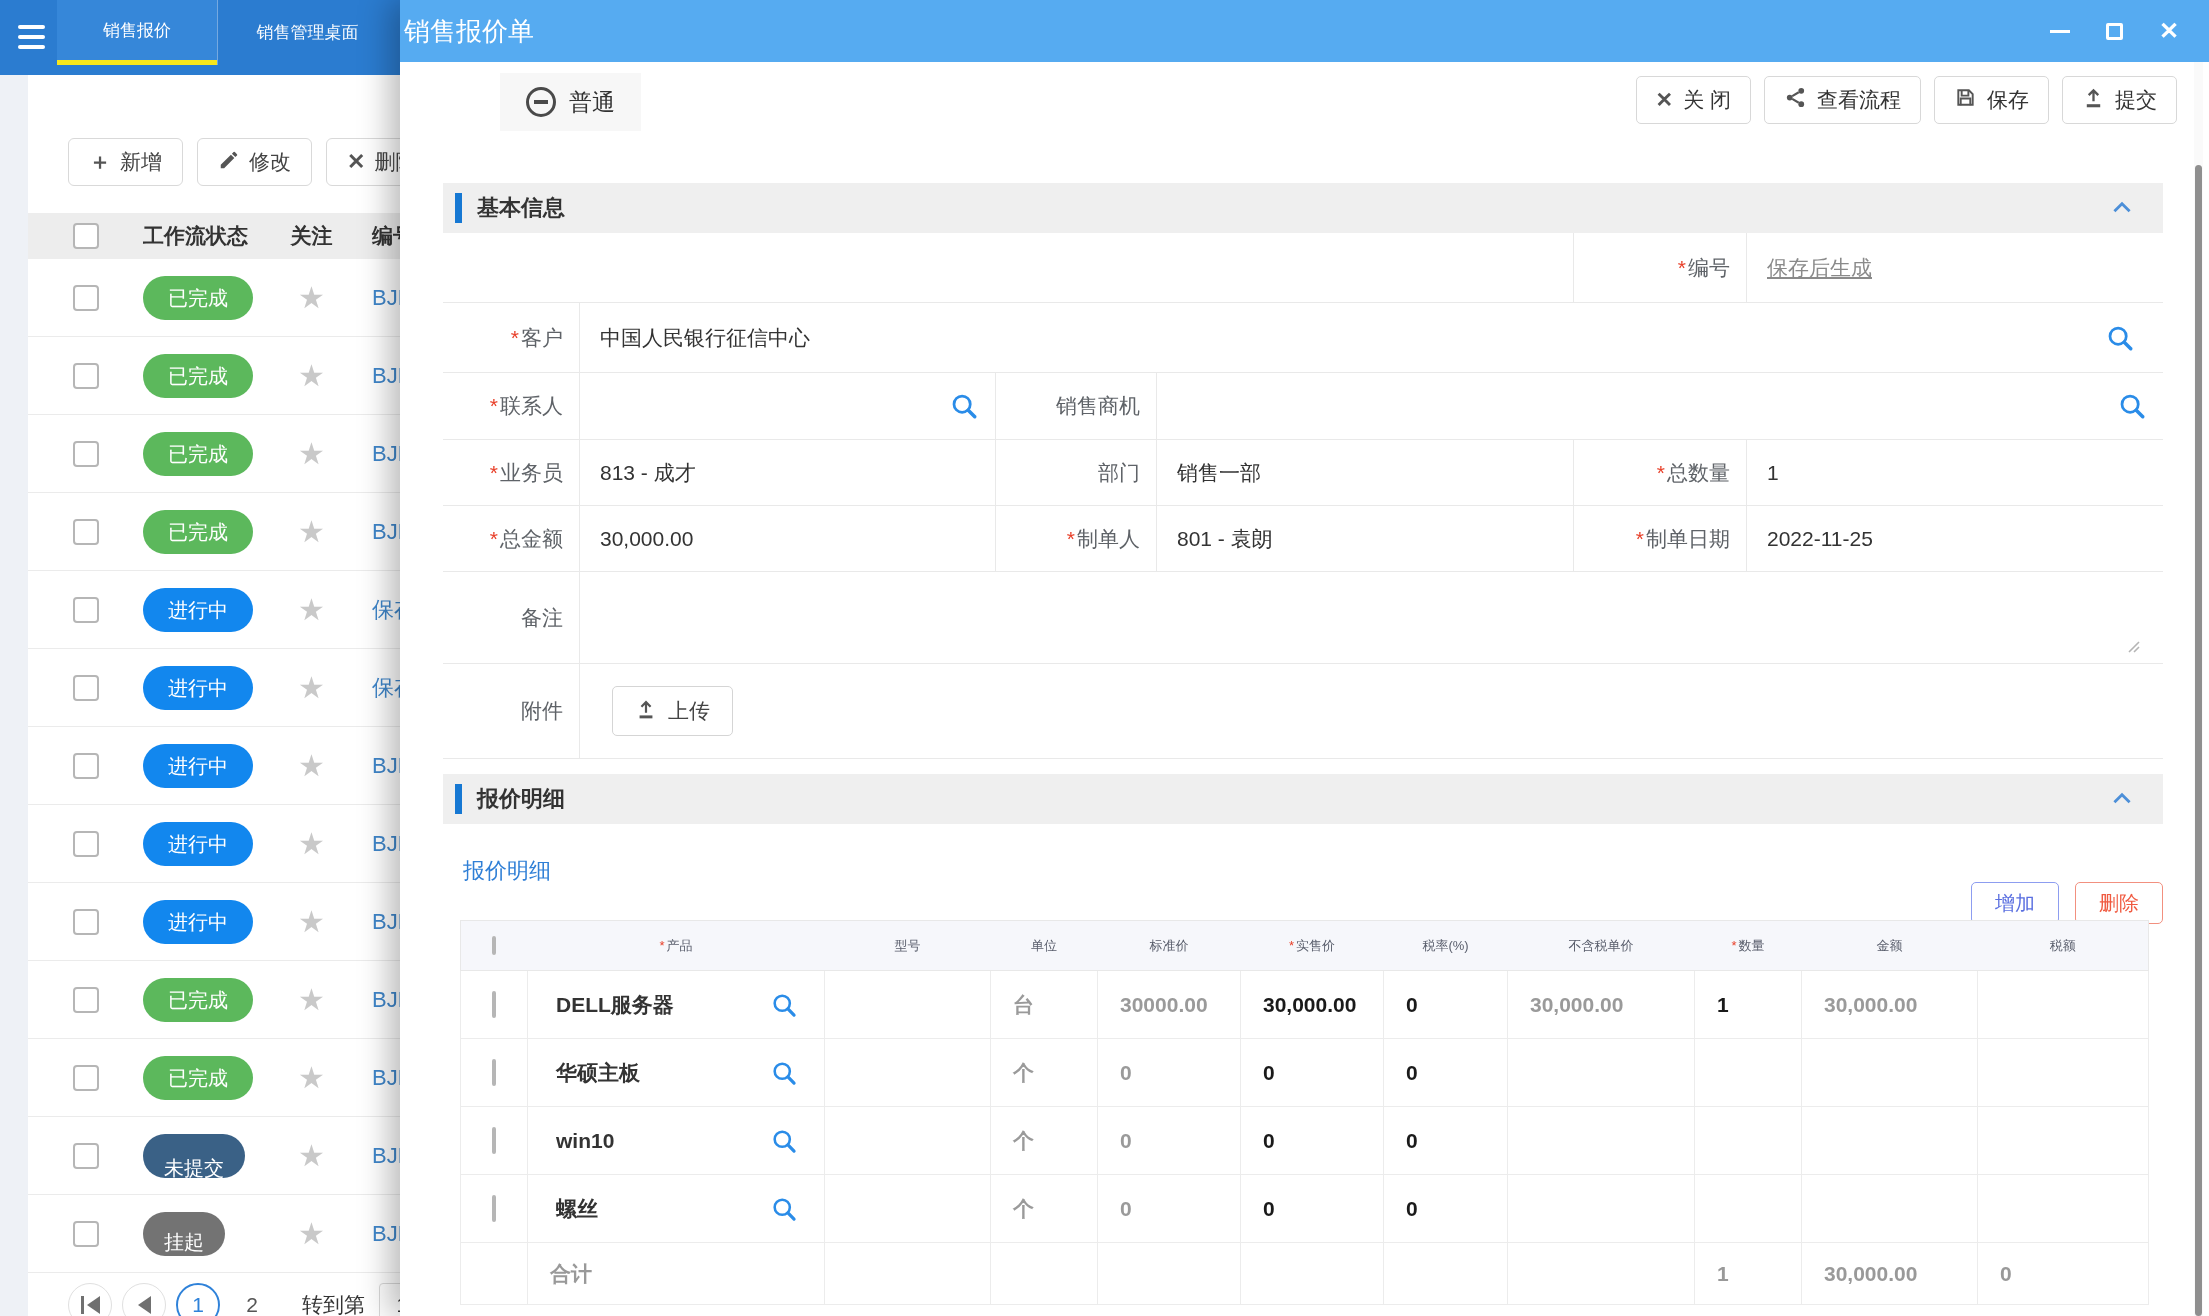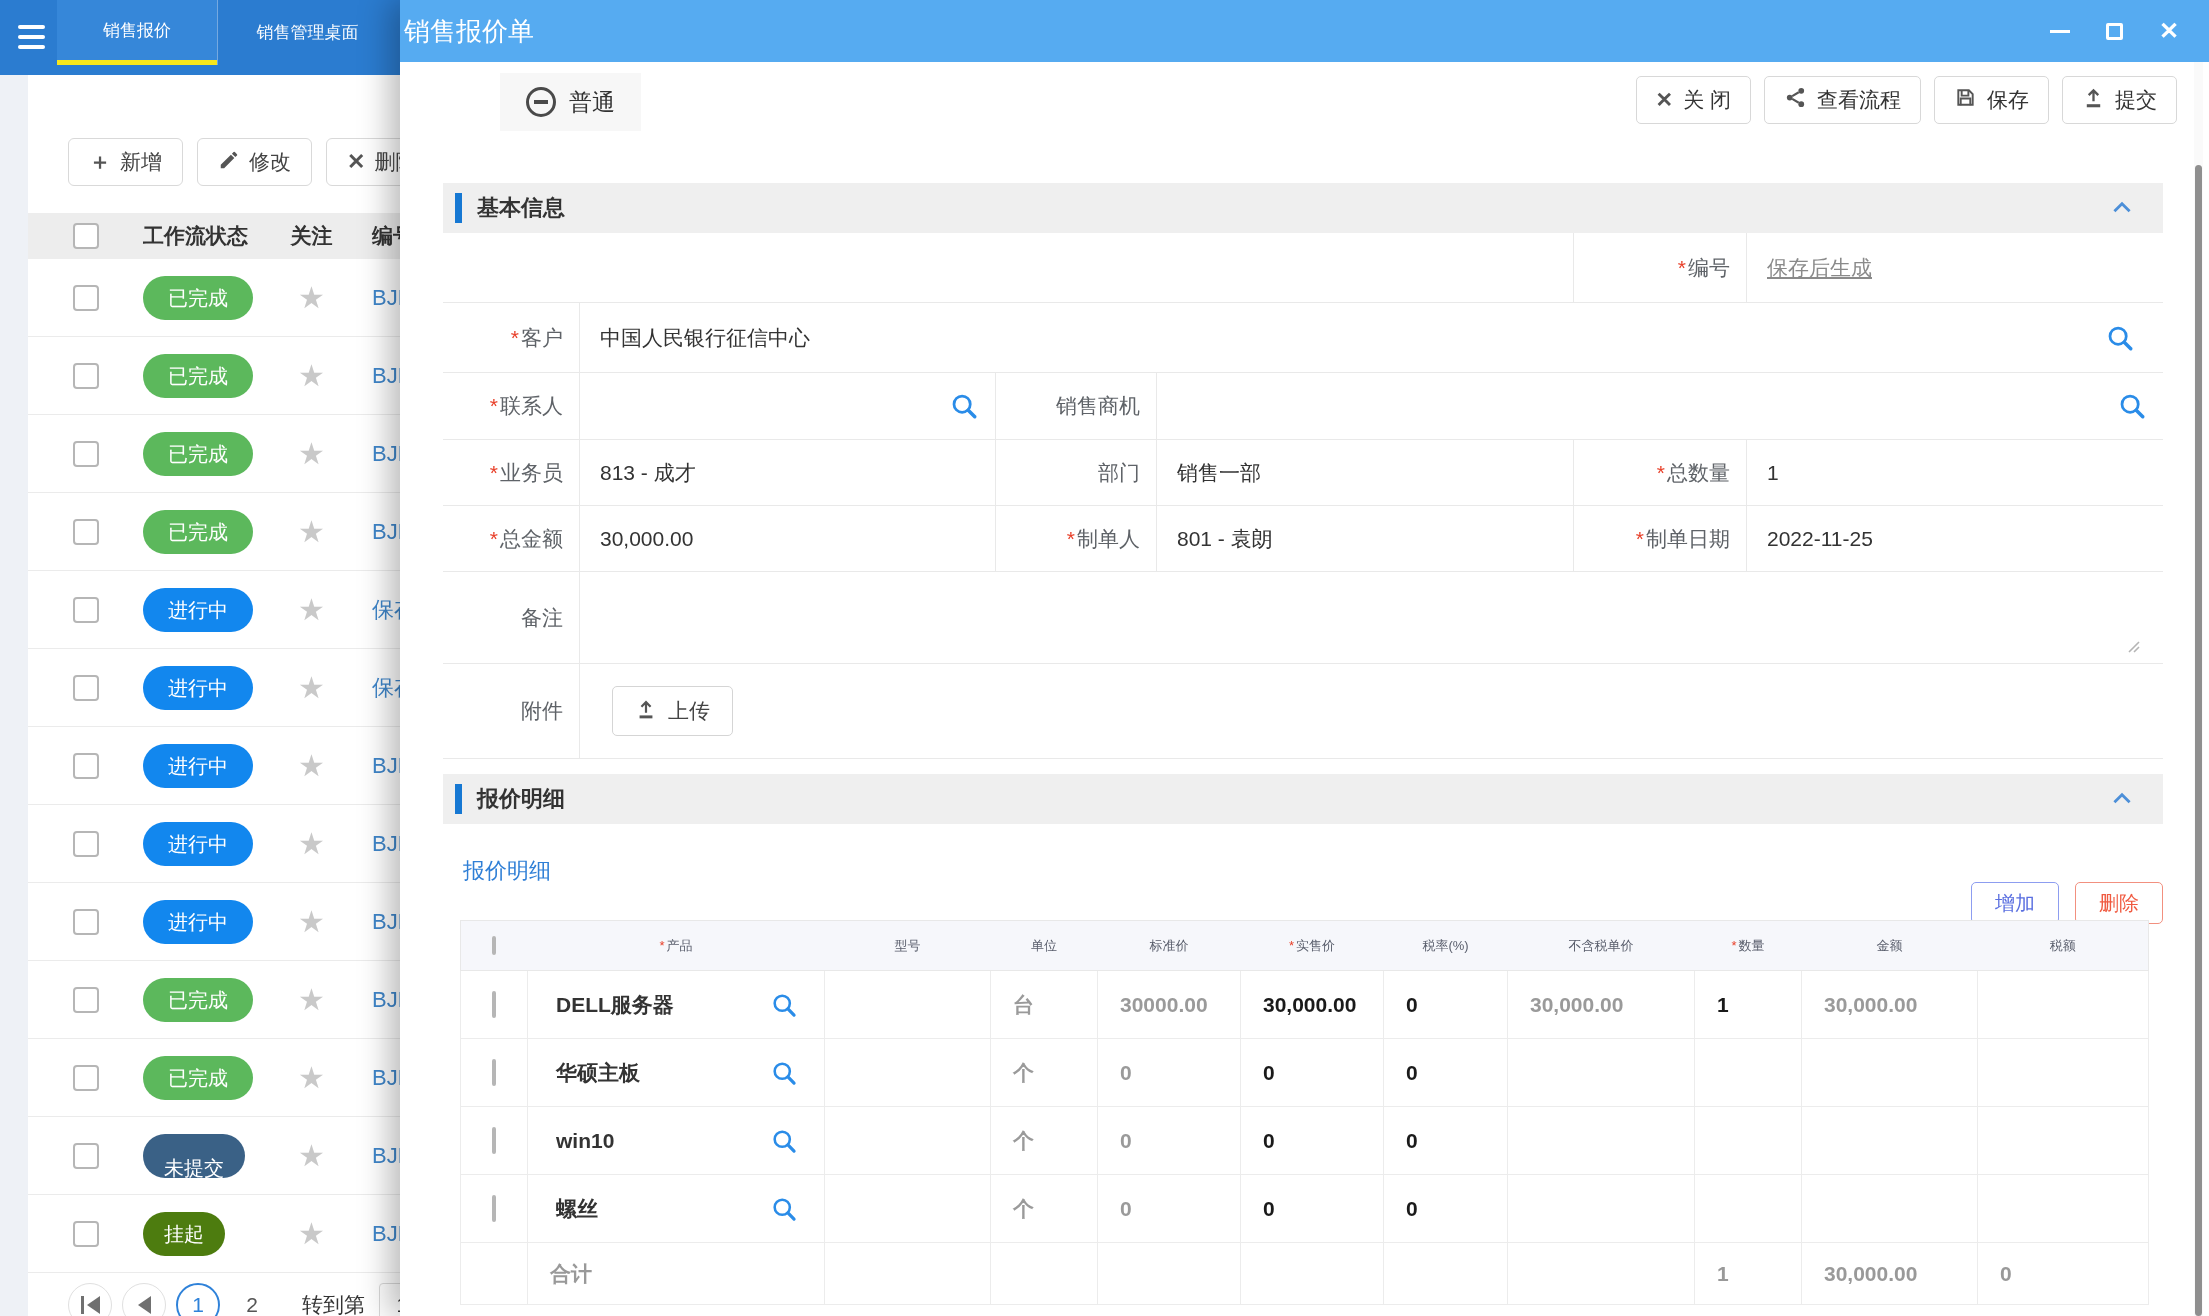--- a/index.html
+++ b/index.html
@@ -32,21 +32,21 @@
   .lrow { display:flex; align-items:center; height:78px; border-bottom:1px solid #ebebeb; background:#fff; }
   .col-check { width:115px; padding-left:45px; display:flex; }
   .col-status { width:132px; display:flex; }
   .col-follow { width:73px; display:flex; justify-content:center; }
   .col-code { flex:1; padding-left:24px; white-space:nowrap; overflow:hidden; }
   .cb { width:26px; height:26px; border:2px solid #b6b6b6; border-radius:4px; background:#fff; cursor:pointer; flex:none; }
   .badge { height:44px; line-height:44px; padding:0 25px; border-radius:22px; color:#fff; font-size:20px; white-space:nowrap; }
   .st-done { background:#5cb85c; }
   .st-progress { background:#1287ee; }
   .st-unsubmitted { background:#3a6186; padding:12px 21px; }
-  .st-suspended { background:#4d7c0f; padding:0 21px; }
+  .st-suspended { background:#737373; padding:8px 21px; }
   .star { color:#c9c9c9; font-size:30px; line-height:30px; cursor:pointer; }
   .code { color:#3f86ca; font-size:22px; text-decoration:none; cursor:pointer; }
 
   .pagination { position:absolute; left:40px; top:1208px; display:flex; align-items:center; gap:0; }
   .pcirc { width:44px; height:44px; border:1px solid #e0e0e0; border-radius:50%; background:#fff;
     display:flex; align-items:center; justify-content:center; margin-right:10px; cursor:pointer; }
   .tri { width:0; height:0; border-top:9px solid transparent; border-bottom:9px solid transparent;
     border-right:13px solid #707070; }
   .firstbar { width:3px; height:18px; background:#707070; margin-right:3px; }
   .pnum { width:44px; height:44px; border-radius:50%; display:flex; align-items:center; justify-content:center;

